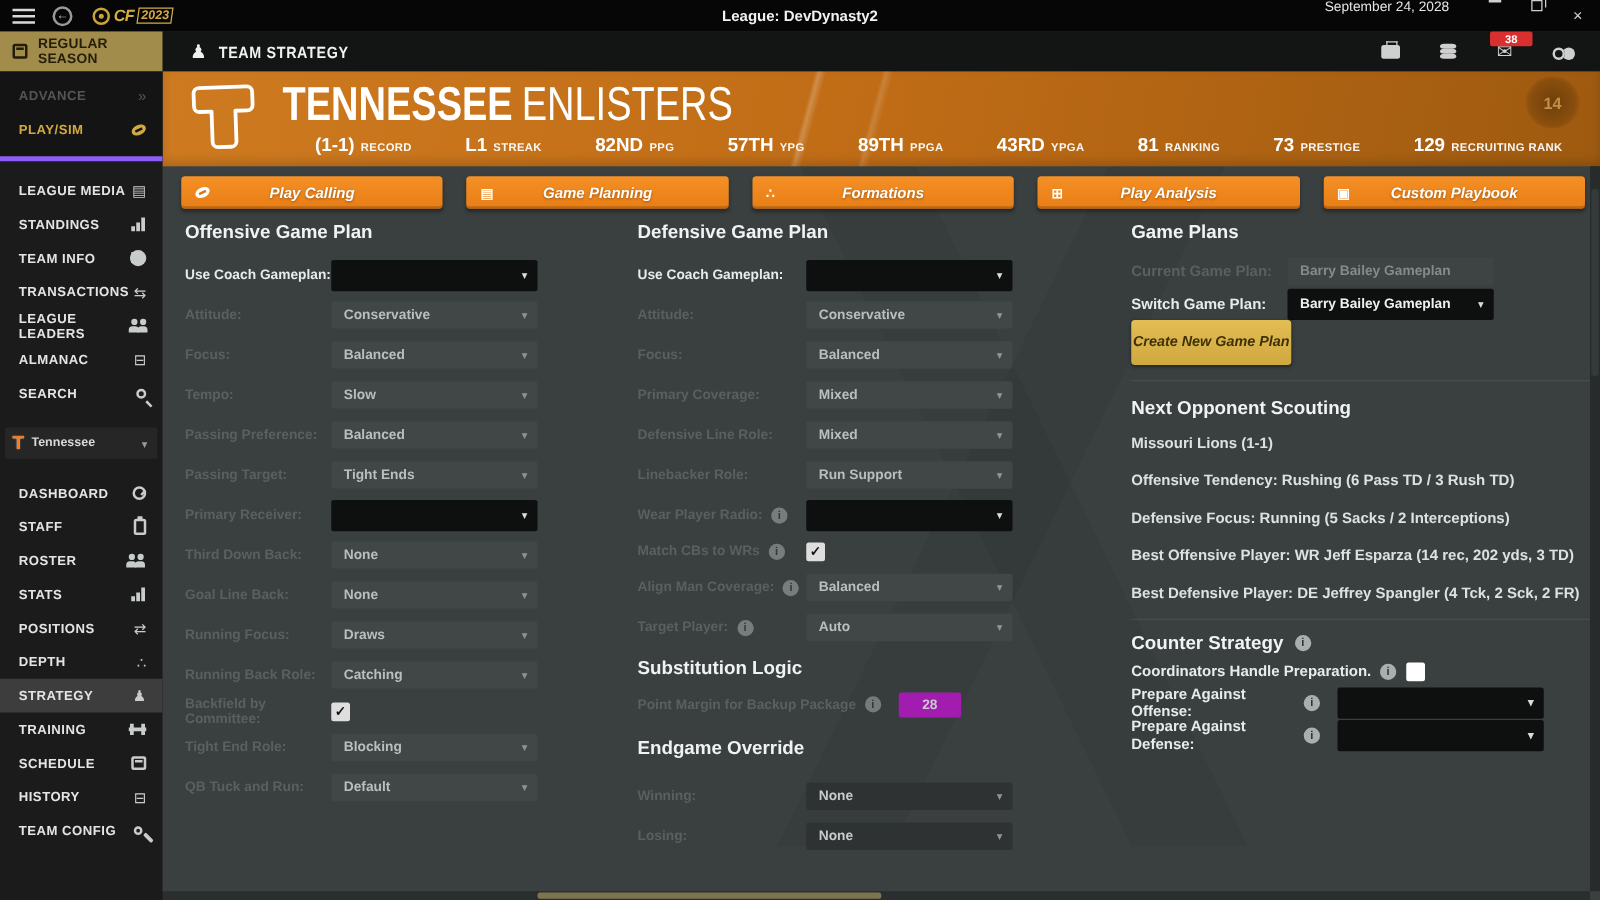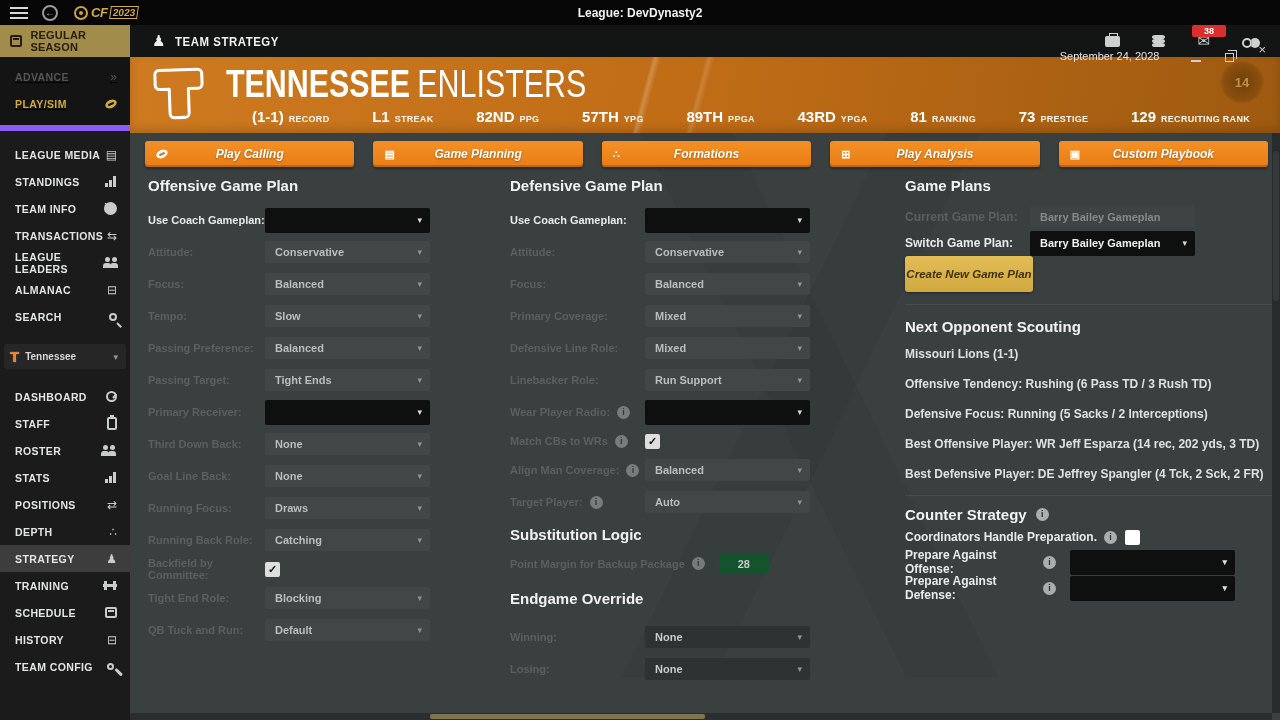--- a/index.html
+++ b/index.html
@@ -16,21 +16,21 @@
   .back-btn { width:16px; height:16px; border-radius:50%; border:2px solid #9a9a9a; margin-left:14px;
               color:#bcbcbc; font-size:10px; line-height:12px; text-align:center; font-weight:700; cursor:pointer; }
   .logo { display:flex; align-items:center; margin-left:16px; gap:3px; }
   .logo-gear { width:14px; height:14px; border:2px solid #c9a33c; border-radius:50%; position:relative; }
   .logo-gear::after { content:""; position:absolute; left:3px; top:3px; width:4px; height:4px;
                       border-radius:50%; background:#c9a33c; }
   .logo-cf { color:#d4ad42; font-style:italic; font-weight:700; font-size:13px; letter-spacing:-.5px; }
   .logo-year { color:#d4ad42; font-weight:700; font-size:10px; border:1px solid #d4ad42; padding:0 2px;
                transform:skewX(-8deg); }
   .tb-title { position:absolute; left:0; right:0; text-align:center; color:#f2f2f2; font-size:12px; font-weight:700; }
-  .tb-right { position:absolute; right:14px; top:0; height:25px; display:flex; align-items:flex-end; gap:24px;margin-top:37px; }
+  .tb-right { position:absolute; right:14px; top:0; height:25px; display:flex; align-items:flex-start; gap:24px; }
   .tb-date { color:#e4e4e4; font-size:11px; margin-right:8px; }
   .win-btn { color:#d0d0d0; font-size:13px; cursor:pointer; line-height:25px; }
   .win-min { width:10px; height:2px; background:#d0d0d0; }
   .win-restore { width:9px; height:9px; border:1px solid #d0d0d0; position:relative; }
   .win-restore::before { content:""; position:absolute; left:2px; top:-4px; width:8px; height:8px;
                          border:1px solid #d0d0d0; border-bottom:none; border-left:none; }
 
   
   .toolbar { position:absolute; left:0; top:25px; width:1280px; height:32px; background:#131414; z-index:25; }
   .season-badge { position:absolute; left:0; top:0; width:130px; height:32px; background:#a18c4c;
@@ -51,21 +51,21 @@
   .mail-wrap { position:relative; cursor:pointer; }
   .icon-mail { color:#cfcfcf; font-size:15px; }
   .mail-badge { position:absolute; top:-7px; right:-16px; background:#d92f2f; color:#fff; font-size:9px;
                 font-weight:700; border-radius:2px; padding:1px 12px; }
   .icon-binoc { width:16px; height:9px; position:relative; margin-top:2px; }
   .icon-binoc::before { content:""; position:absolute; left:0; top:0; width:6px; height:6px; border-radius:50%;
                         border:2px solid #cfcfcf; box-shadow:8px 0 0 -2px #cfcfcf, 8px 0 0 0 #cfcfcf; }
 
   
   .sidebar { position:absolute; left:0; top:57px; width:130px; height:663px; background:#1b1b1b; z-index:20; }
-  .side-group1 { background:#141414; padding:6px 0 8px; border-bottom:6px solid #8b5cf6;text-decoration:underline; }
+  .side-group1 { background:#141414; padding:6px 0 8px; border-bottom:4px solid #8b5cf6; }
   .sn-item { height:27px; display:flex; align-items:center; justify-content:space-between;
              padding:0 13px 0 15px; cursor:pointer; }
   .sn-item .lbl { font-size:10.5px; font-weight:700; color:#e3e5e5; letter-spacing:.4px; }
   .sn-item.disabled .lbl, .sn-item.disabled .ic { color:#555555; }
   .sn-item.gold .lbl { color:#d2a93f; }
   .sn-item.active { background:#3d3d3d; }
   .sn-item .ic { color:#c9cccc; font-size:12px; display:flex; align-items:center; }
   .side-group2 { padding:10px 0 6px; }
   .side-group3 { padding:6px 0; }
   .team-select { margin:8px 4px; height:25px; background:#262626; border-radius:2px; display:flex;
@@ -158,21 +158,21 @@
   .sel.mid { background:#2e3232; } .sel.mid .cv { color:#c6cbcb; }
   .chk { width:15px; height:15px; background:#fff; border-radius:2px; display:flex; align-items:center;
          justify-content:center; font-size:11px; font-weight:700; color:#151515; cursor:pointer; flex:none; }
   .chk.checked { background:#dedede; } .chk.checked::after { content:"✓"; }
   .info { width:13px; height:13px; border-radius:50%; background:#a9afaf; color:#2d3232; flex:none;
           font:700 9px/13px "Liberation Sans",sans-serif; text-align:center; margin-left:7px; }
   .info::after { content:"i"; }
   .info.dim { opacity:.55; }
   .sub-row { display:flex; align-items:center; height:33px; }
   .sub-label { display:flex; align-items:center; font-size:11px; font-weight:700; color:#59605f; }
-  .numbox { min-width:50px; height:20px; background:#14532d; border-radius:2px; color:#c6cbcb; font-size:11px;
+  .numbox { min-width:50px; height:20px; background:#a21caf; border-radius:2px; color:#c6cbcb; font-size:11px;
             font-weight:700; display:flex; align-items:center; justify-content:center; padding:0 4px; }
   .minmax { font-size:10.5px; font-weight:700; color:#59605f; }
   .gap-top { margin-top:8px; }
 
   
   .gp-row { display:flex; align-items:center; height:26px; }
   .gp-label { width:125px; font-size:12px; font-weight:700; flex:none; }
   .gp-label.dim { color:#59605f; } .gp-label.bright { color:#e8ebeb; }
   .curbox { width:165px; height:22px; background:#3e4343; border-radius:2px; display:flex; align-items:center;
             padding:0 10px; font-size:11px; font-weight:600; color:#848b8b; }

